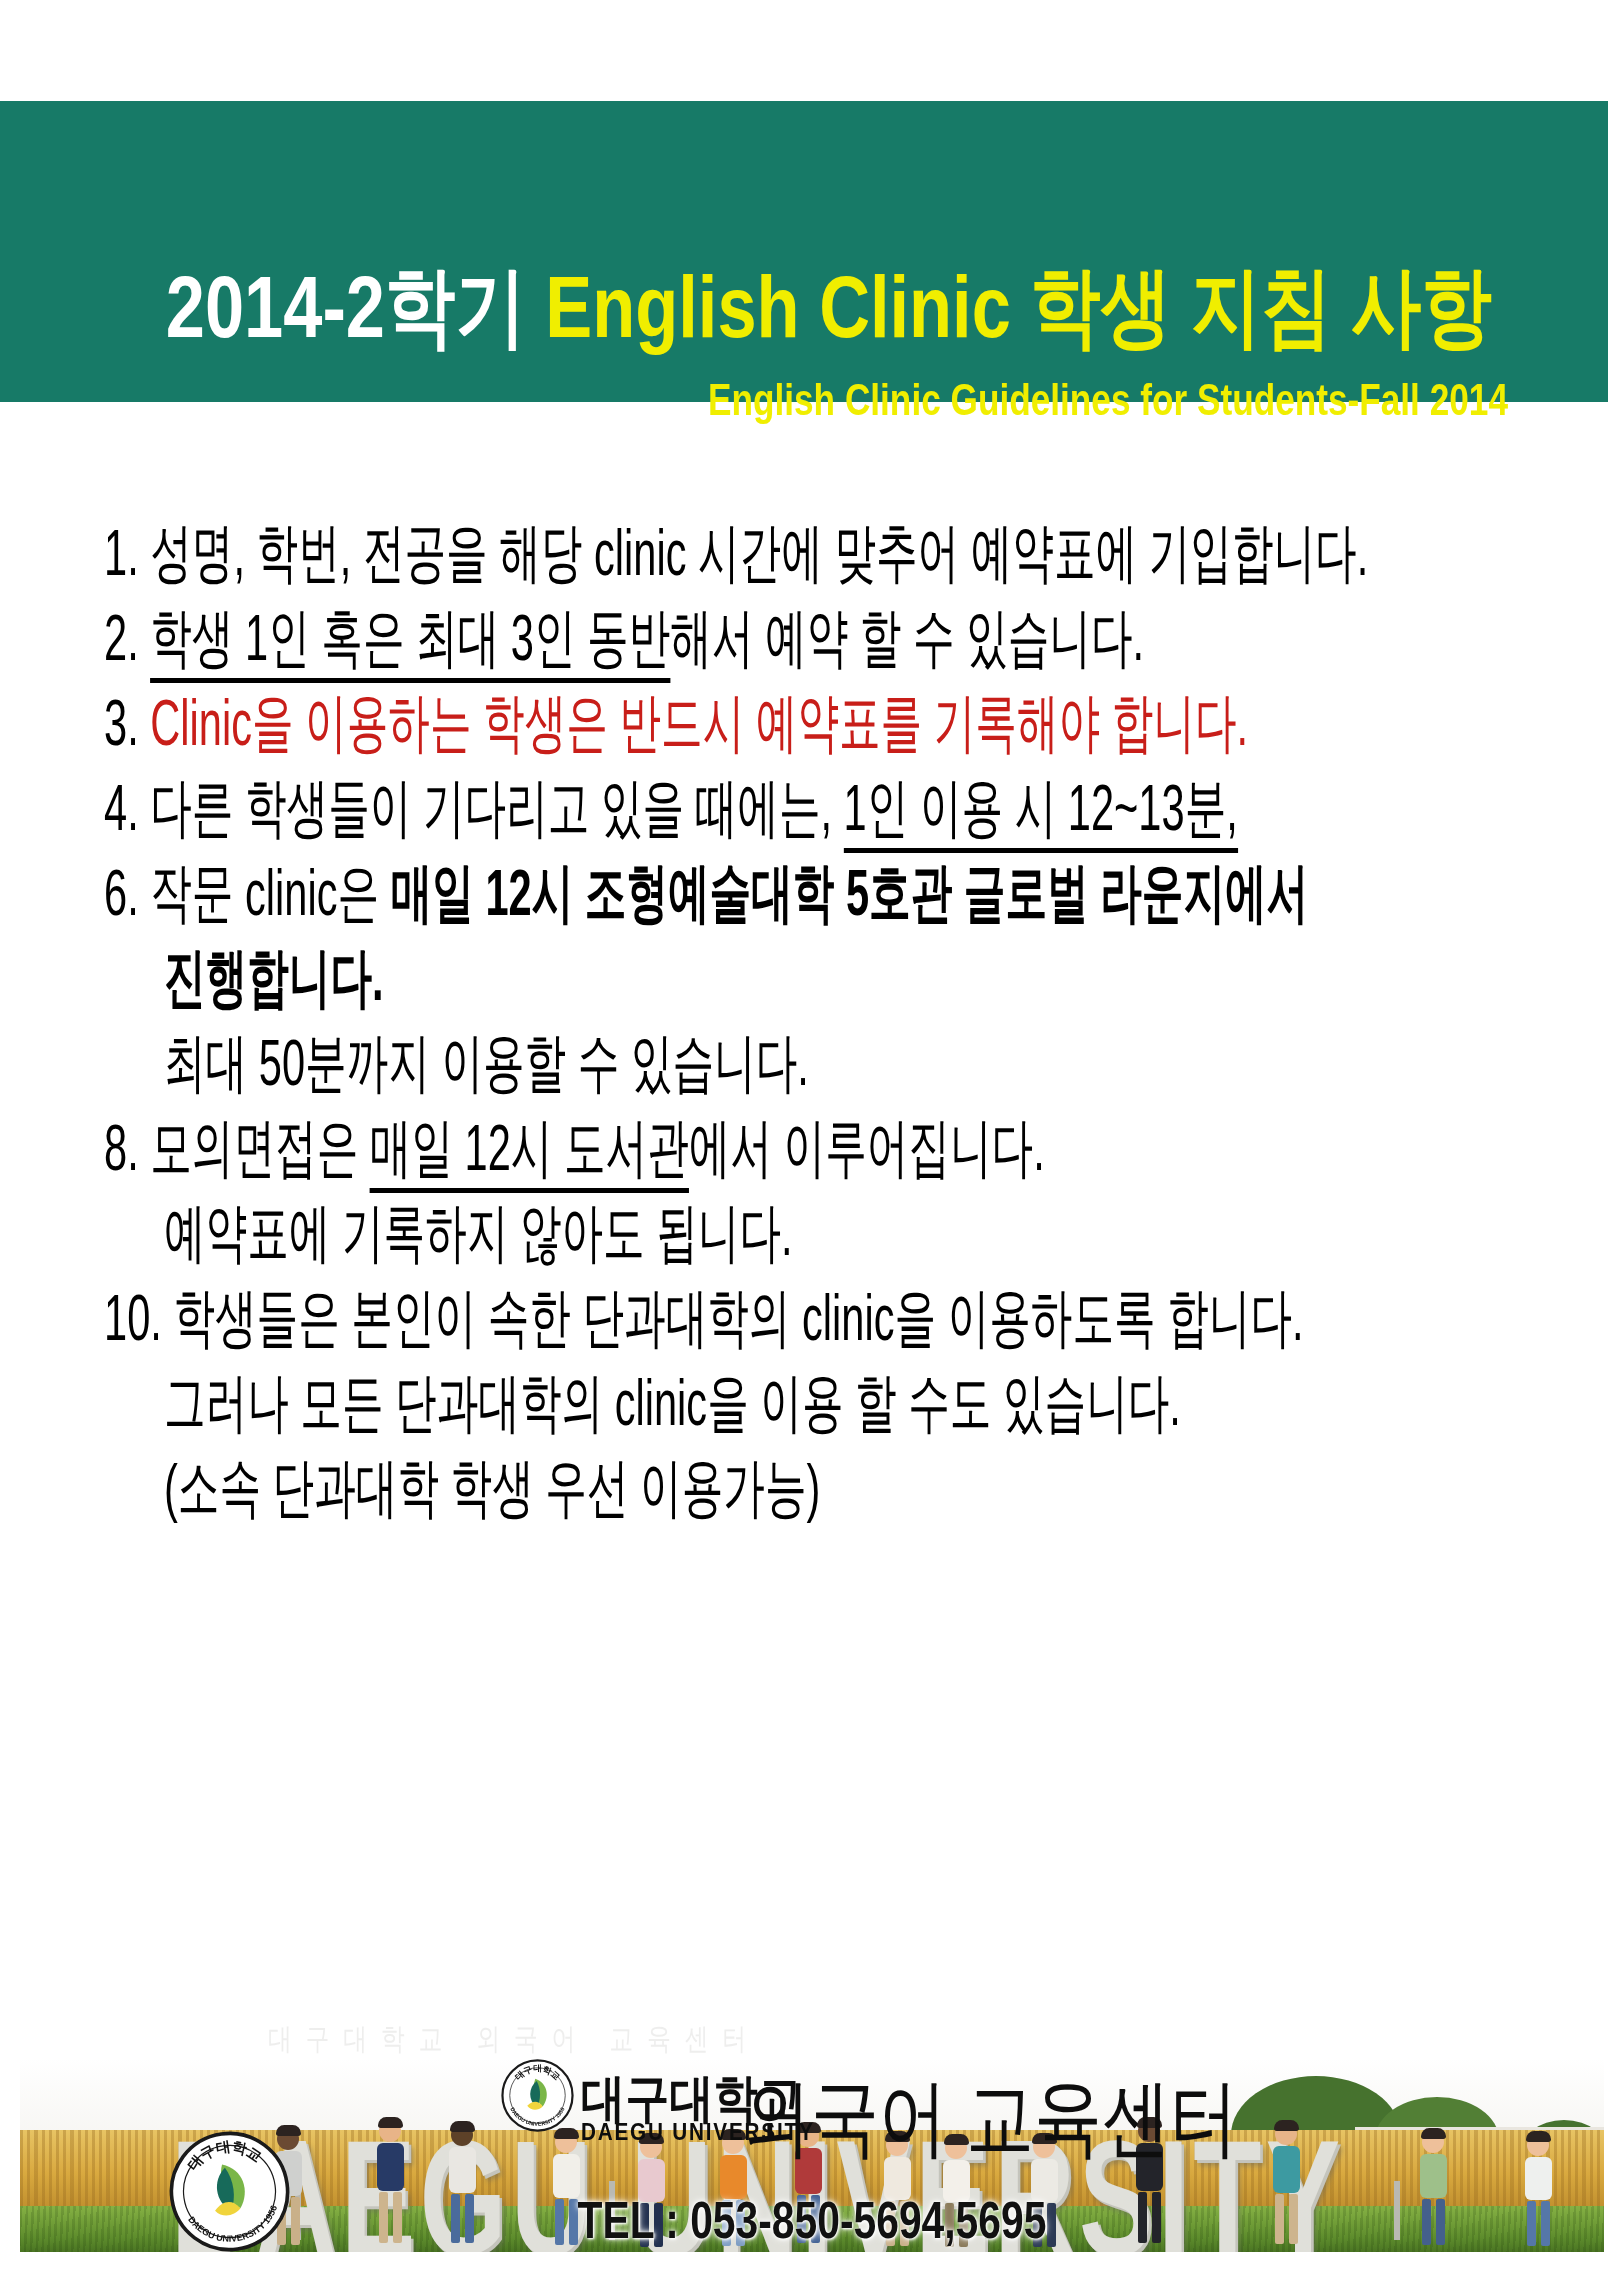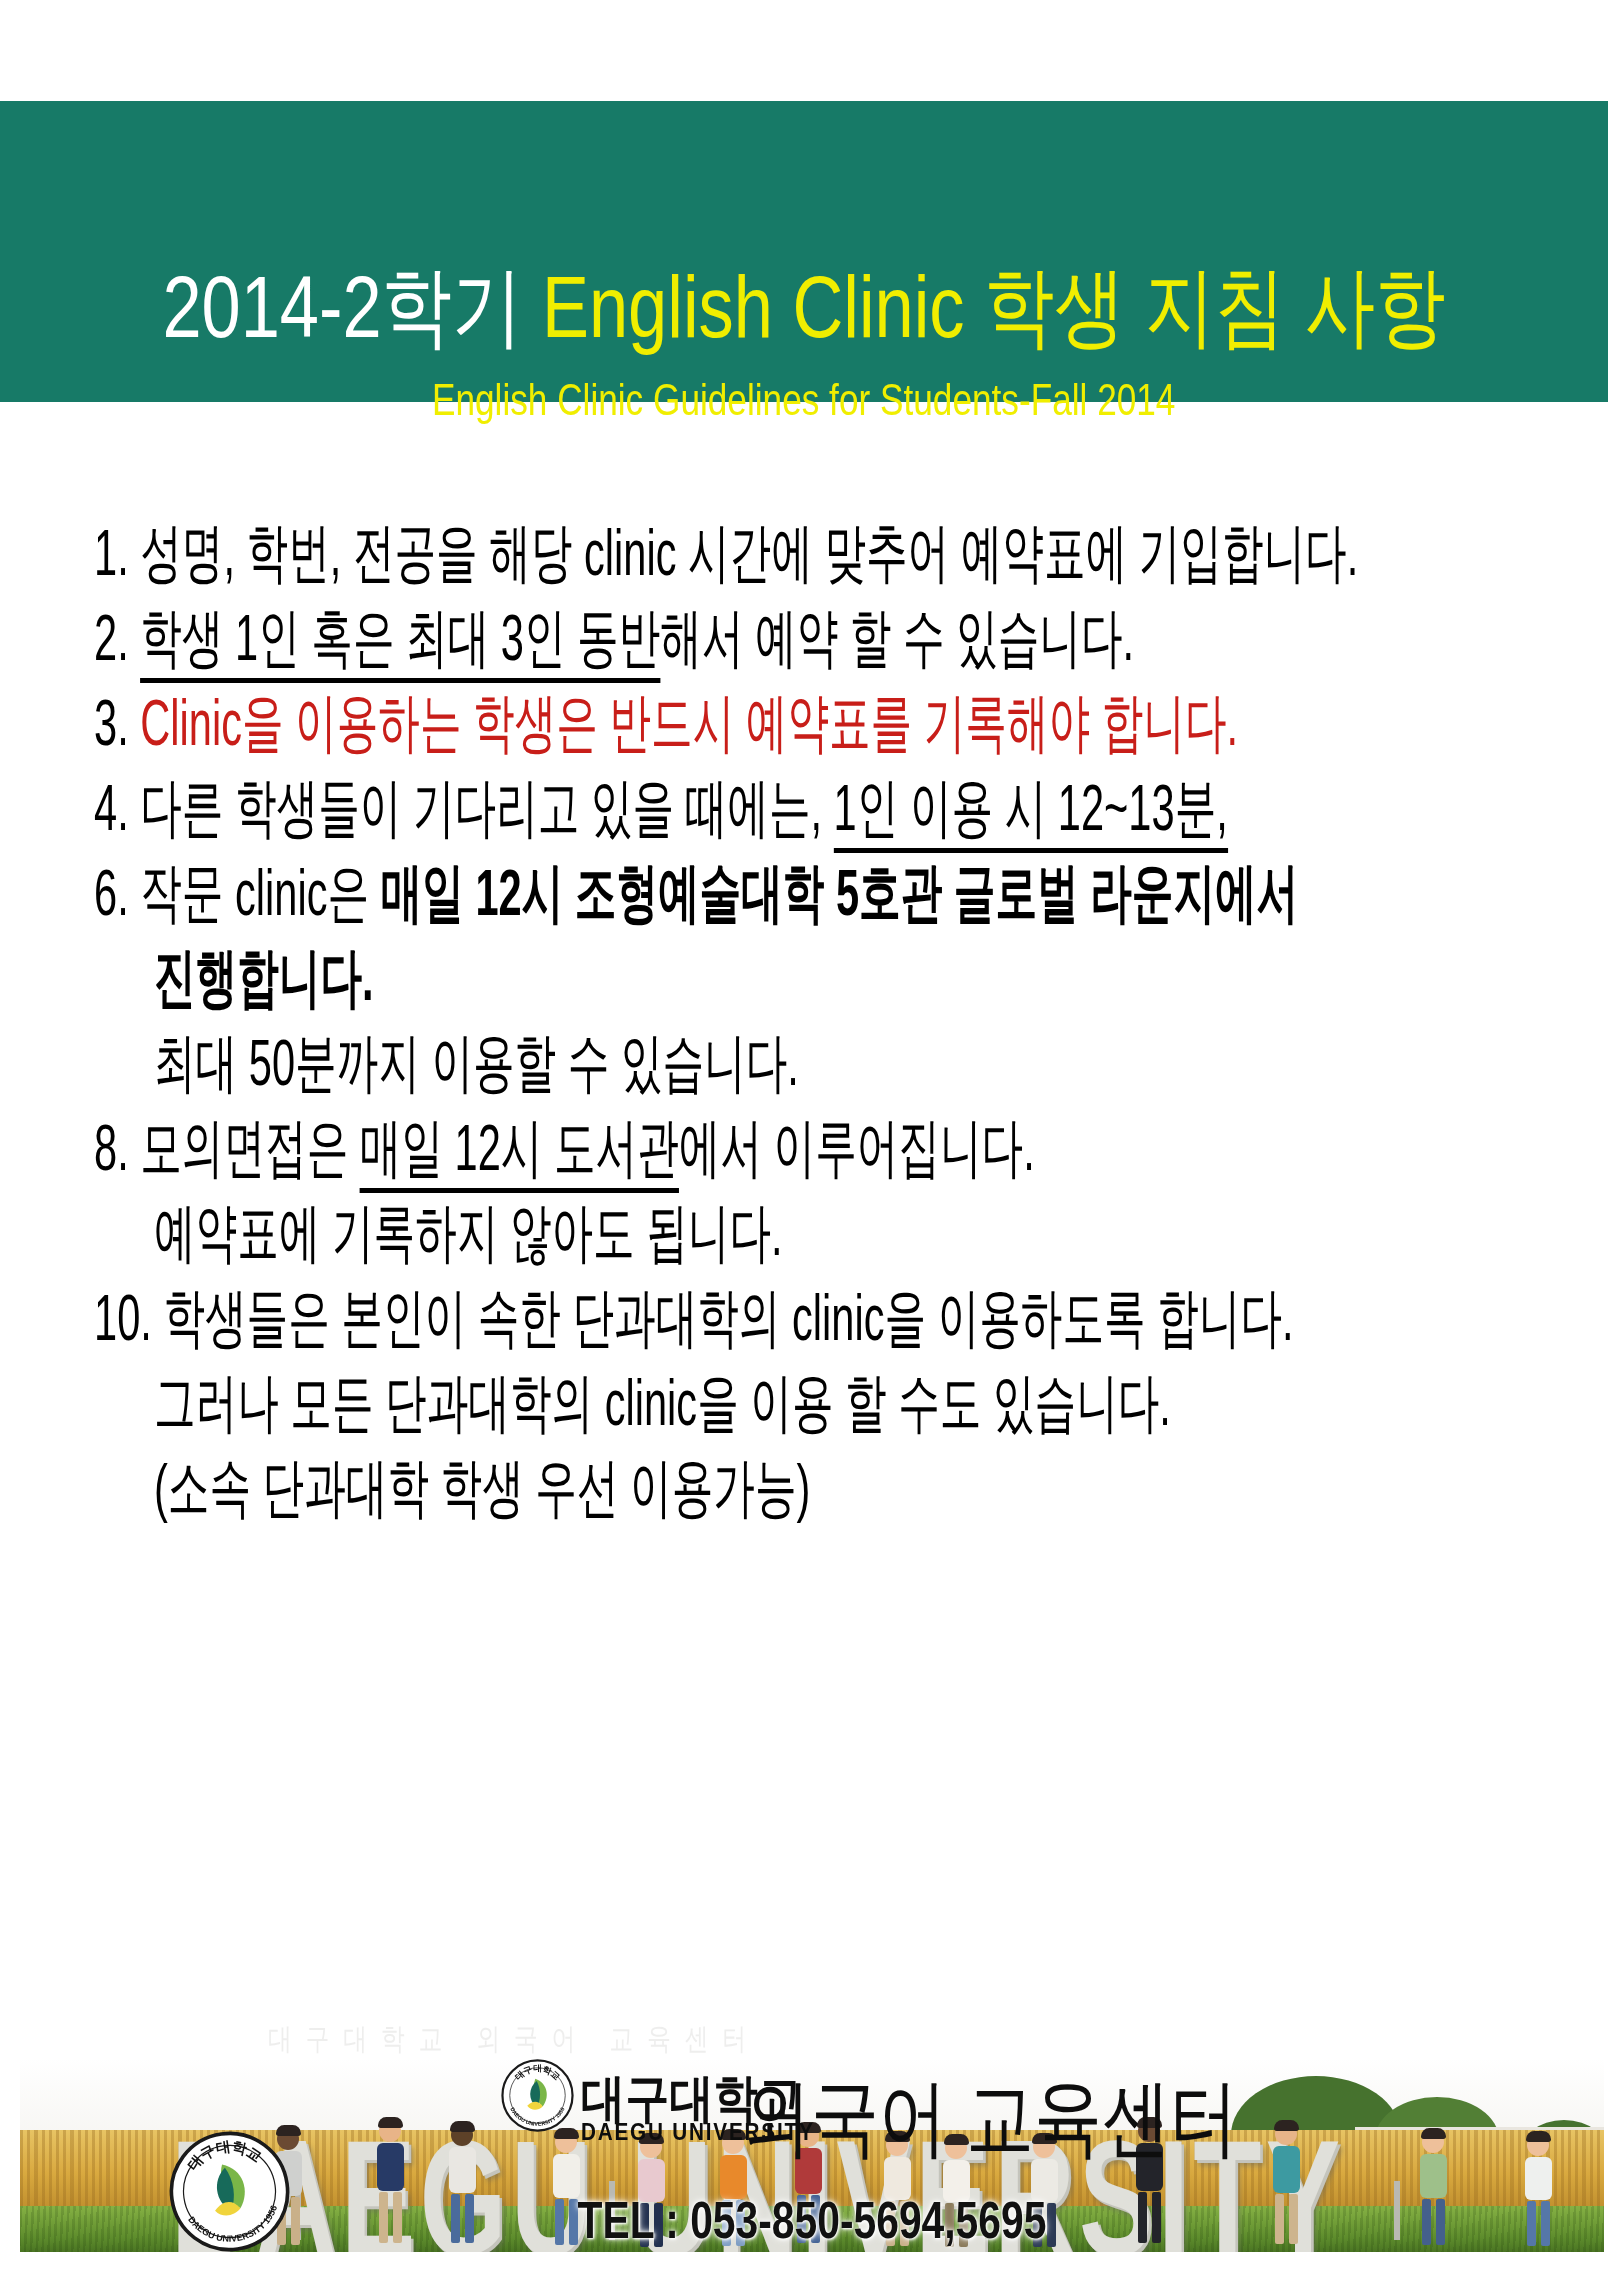--- a/index.html
+++ b/index.html
@@ -2,28 +2,28 @@
 <html style="font-size:10.5px"><head>
 <meta charset="utf-8">
 <style>
   html,body{margin:0;padding:0;}
   body{
     width:1623px;height:2295px;position:relative;background:#ffffff;overflow:hidden;
     font-family:"Liberation Sans","DejaVu Sans",sans-serif;
   }
   
   .banner{position:absolute;left:0;top:101px;width:1608px;height:301px;background:#177a67;}
-  .banner .t1,.banner .t2{position:absolute;left:0;right:0;text-align:center;white-space:nowrap;font-weight:normal;}
+  .banner .t1,.banner .t2{position:absolute;left:0;right:0;text-align:right;white-space:nowrap;font-weight:bold;}
   .banner .t1{top:162px;font-size:88px;line-height:1;}
   .banner .t2{top:277px;font-size:44px;line-height:1;}
   .banner .squeeze{display:inline-block;transform:scaleX(0.80);transform-origin:50% 50%;}
   .t1 .white{color:#ffffff;}
   .t1 .yellow,.t2 .yellow{color:#f0ee00;}
   
-  .guidelines{position:absolute;left:94px;top:510px;right:26px;color:#000;}
+  .guidelines{position:absolute;left:104px;top:510px;right:26px;color:#000;}
   .line{height:85px;line-height:85px;white-space:nowrap;font-size:65px;}
   .line .shrink{display:inline-block;transform:scaleX(0.64);transform-origin:0 50%;}
   .line.ind{padding-left:60px;}
   .seg.u{border-bottom:5.2px solid currentColor;padding-bottom:3.9px;}
   .seg.red{color:#c81e19;}
   .seg.b{font-weight:800;}
   
   .yellow-chip{position:absolute;left:29.4px;top:2078px;width:51px;height:85px;
     background:linear-gradient(180deg,#fff3a0 0%,#ffe84d 35%,#f3d308 100%);}
   .ghost{position:absolute;left:268px;top:2019px;width:851px;font-size:30px;color:#8a8a86;

